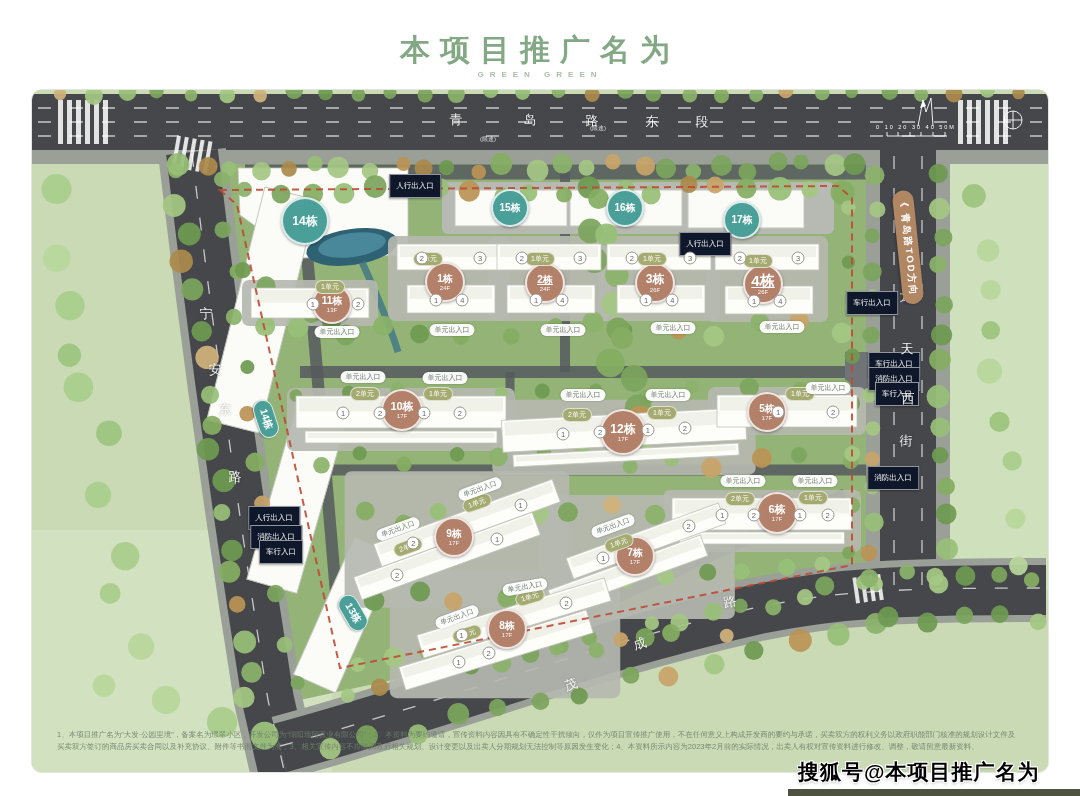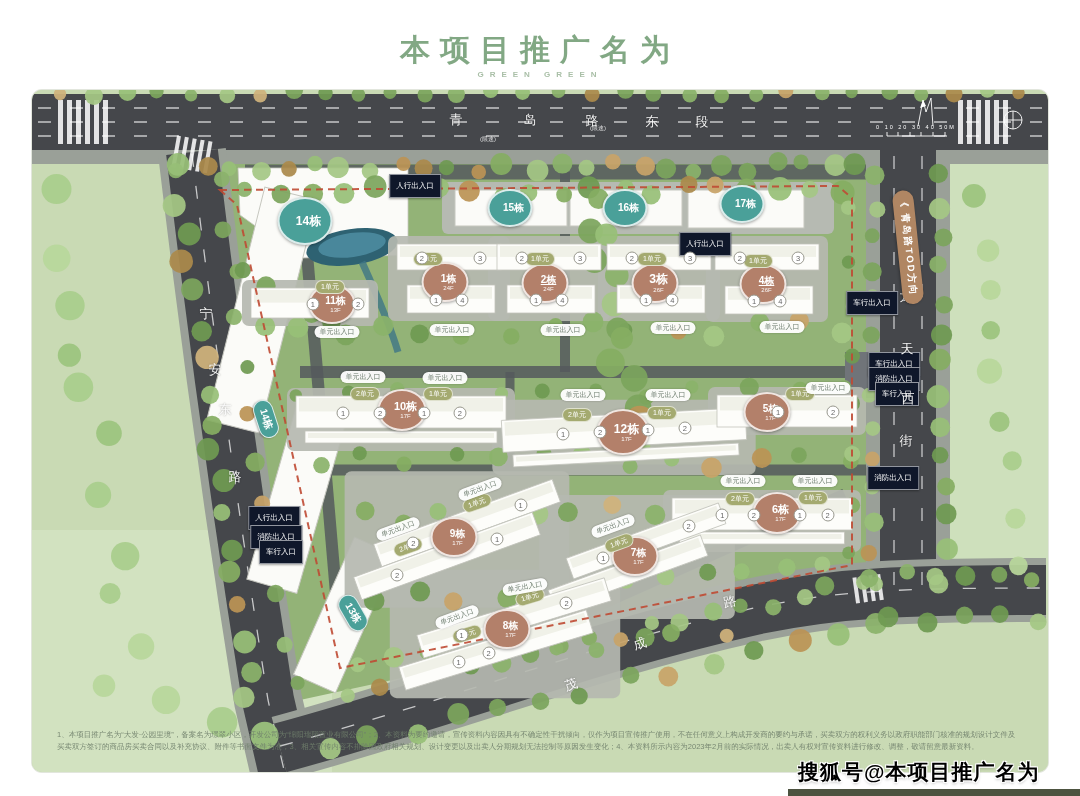--- a/index.html
+++ b/index.html
@@ -9,21 +9,21 @@
       color:#82a884;font-size:30px;font-weight:bold;letter-spacing:10px;}
   .page-subtitle{position:absolute;top:70px;left:0;right:0;text-align:center;
       color:#a9bfa7;font-size:8px;letter-spacing:6px;font-weight:bold;}
   .map{position:absolute;left:32px;top:90px;width:1016px;height:682px;
       border-radius:10px;overflow:hidden;background:#c9dab4;
       box-shadow:0 0 0 1px #e2e6dd;}
   #overlays{position:absolute;inset:0;pointer-events:none;}
   #overlays>div{position:absolute;transform:translate(-50%,-50%);white-space:nowrap;}
   .badge{display:flex;flex-direction:column;align-items:center;justify-content:center;
       border-radius:50%;color:#fff;font-weight:bold;
-      box-shadow:0 1px 3px rgba(0,0,0,.35);border:2px solid rgba(255,255,255,.8);padding-left:7px;}
+      box-shadow:0 1px 3px rgba(0,0,0,.35);border:2px solid rgba(255,255,255,.8);}
   .badge.brown{background:#b3806a;}
   .badge.teal{background:#4aa099;}
   .badge .bf{font-size:6px;line-height:1;margin-top:1px;opacity:.95;font-weight:normal;}
   .tpill{background:#4aa099;color:#fff;font-size:10px;font-weight:bold;padding:2px 8px;
       border-radius:11px;border:1.5px solid rgba(255,255,255,.8);box-shadow:0 1px 2px rgba(0,0,0,.3);}
   .upill{background:#a4aa70;color:#fff;font-size:7px;padding:1px 5px;border-radius:7px;
       border:1px solid rgba(255,255,255,.65);}
   .dpill{background:rgba(255,255,255,.95);color:#6a7a6b;font-size:7px;padding:1px 5px;
       border-radius:7px;box-shadow:0 0 2px rgba(0,0,0,.3);}
   .gpill{background:#0f172a;color:#fff;font-size:7.5px;padding:6px 6px;border-radius:0;
@@ -501,21 +501,21 @@
 <div id="overlays">
     <div class="badge teal" style="left: 305px; top: 221px; transform: translate(-50%, -50%); height: 44px; width: 44px;">
       <span style="font-size: 12px; line-height: 1;">14栋</span>
     </div>
     <div class="badge teal" style="left: 510px; top: 208px; transform: translate(-50%, -50%); height: 34px; width: 34px;">
       <span style="font-size: 10px; line-height: 1;">15栋</span>
     </div>
     <div class="badge teal" style="left: 625px; top: 208px; transform: translate(-50%, -50%); height: 34px; width: 34px;">
       <span style="font-size: 10px; line-height: 1;">16栋</span>
     </div>
-    <div class="badge teal" style="left: 742px; top: 204px; transform: translate(-50%, -50%); height: 34px; width: 34px;">
+    <div class="badge teal" style="left: 742px; top: 220px; transform: translate(-50%, -50%); height: 34px; width: 34px;">
       <span style="font-size: 10px; line-height: 1;">17栋</span>
     </div>
     <div class="tpill" style="left: 266px; top: 419px; transform: translate(-50%, -50%) rotate(72deg);">14栋</div>
     <div class="tpill" style="left: 353px; top: 613px; transform: translate(-50%, -50%) rotate(60deg);">13栋</div>
     <div class="badge brown" style="left: 332px; top: 304px; transform: translate(-50%, -50%); height: 36px; width: 36px;">
       <span style="font-size: 10px; line-height: 1;">11栋</span>
       <span class="bf">13F</span>
     </div>
     <div class="badge brown" style="left: 445px; top: 282px; transform: translate(-50%, -50%); height: 36px; width: 36px;">
       <span style="font-size: 10px; line-height: 1;">1栋</span>
@@ -523,21 +523,21 @@
     </div>
     <div class="badge brown" style="left: 545px; top: 283px; transform: translate(-50%, -50%); height: 36px; width: 36px;">
       <span style="font-size: 10px; line-height: 1; text-decoration: underline;">2栋</span>
       <span class="bf">24F</span>
     </div>
     <div class="badge brown" style="left: 655px; top: 283px; transform: translate(-50%, -50%); height: 36px; width: 36px;">
       <span style="font-size: 12px; line-height: 1; font-family: Liberation Mono, monospace;">3栋</span>
       <span class="bf">26F</span>
     </div>
     <div class="badge brown" style="left: 763px; top: 284px; transform: translate(-50%, -50%); height: 36px; width: 36px;">
-      <span style="font-size: 10px; line-height: 1; text-decoration: underline;">4栋</span>
+      <span style="font-size: 15px; line-height: 1; text-decoration: underline;">4栋</span>
       <span class="bf">26F</span>
     </div>
     <div class="badge brown" style="left: 402px; top: 410px; transform: translate(-50%, -50%); height: 38px; width: 38px;">
       <span style="font-size: 11px; line-height: 1;">10栋</span>
       <span class="bf">17F</span>
     </div>
     <div class="badge brown" style="left: 623px; top: 432px; transform: translate(-50%, -50%); height: 42px; width: 42px;">
       <span style="font-size: 12px; line-height: 1;">12栋</span>
       <span class="bf">17F</span>
     </div>

